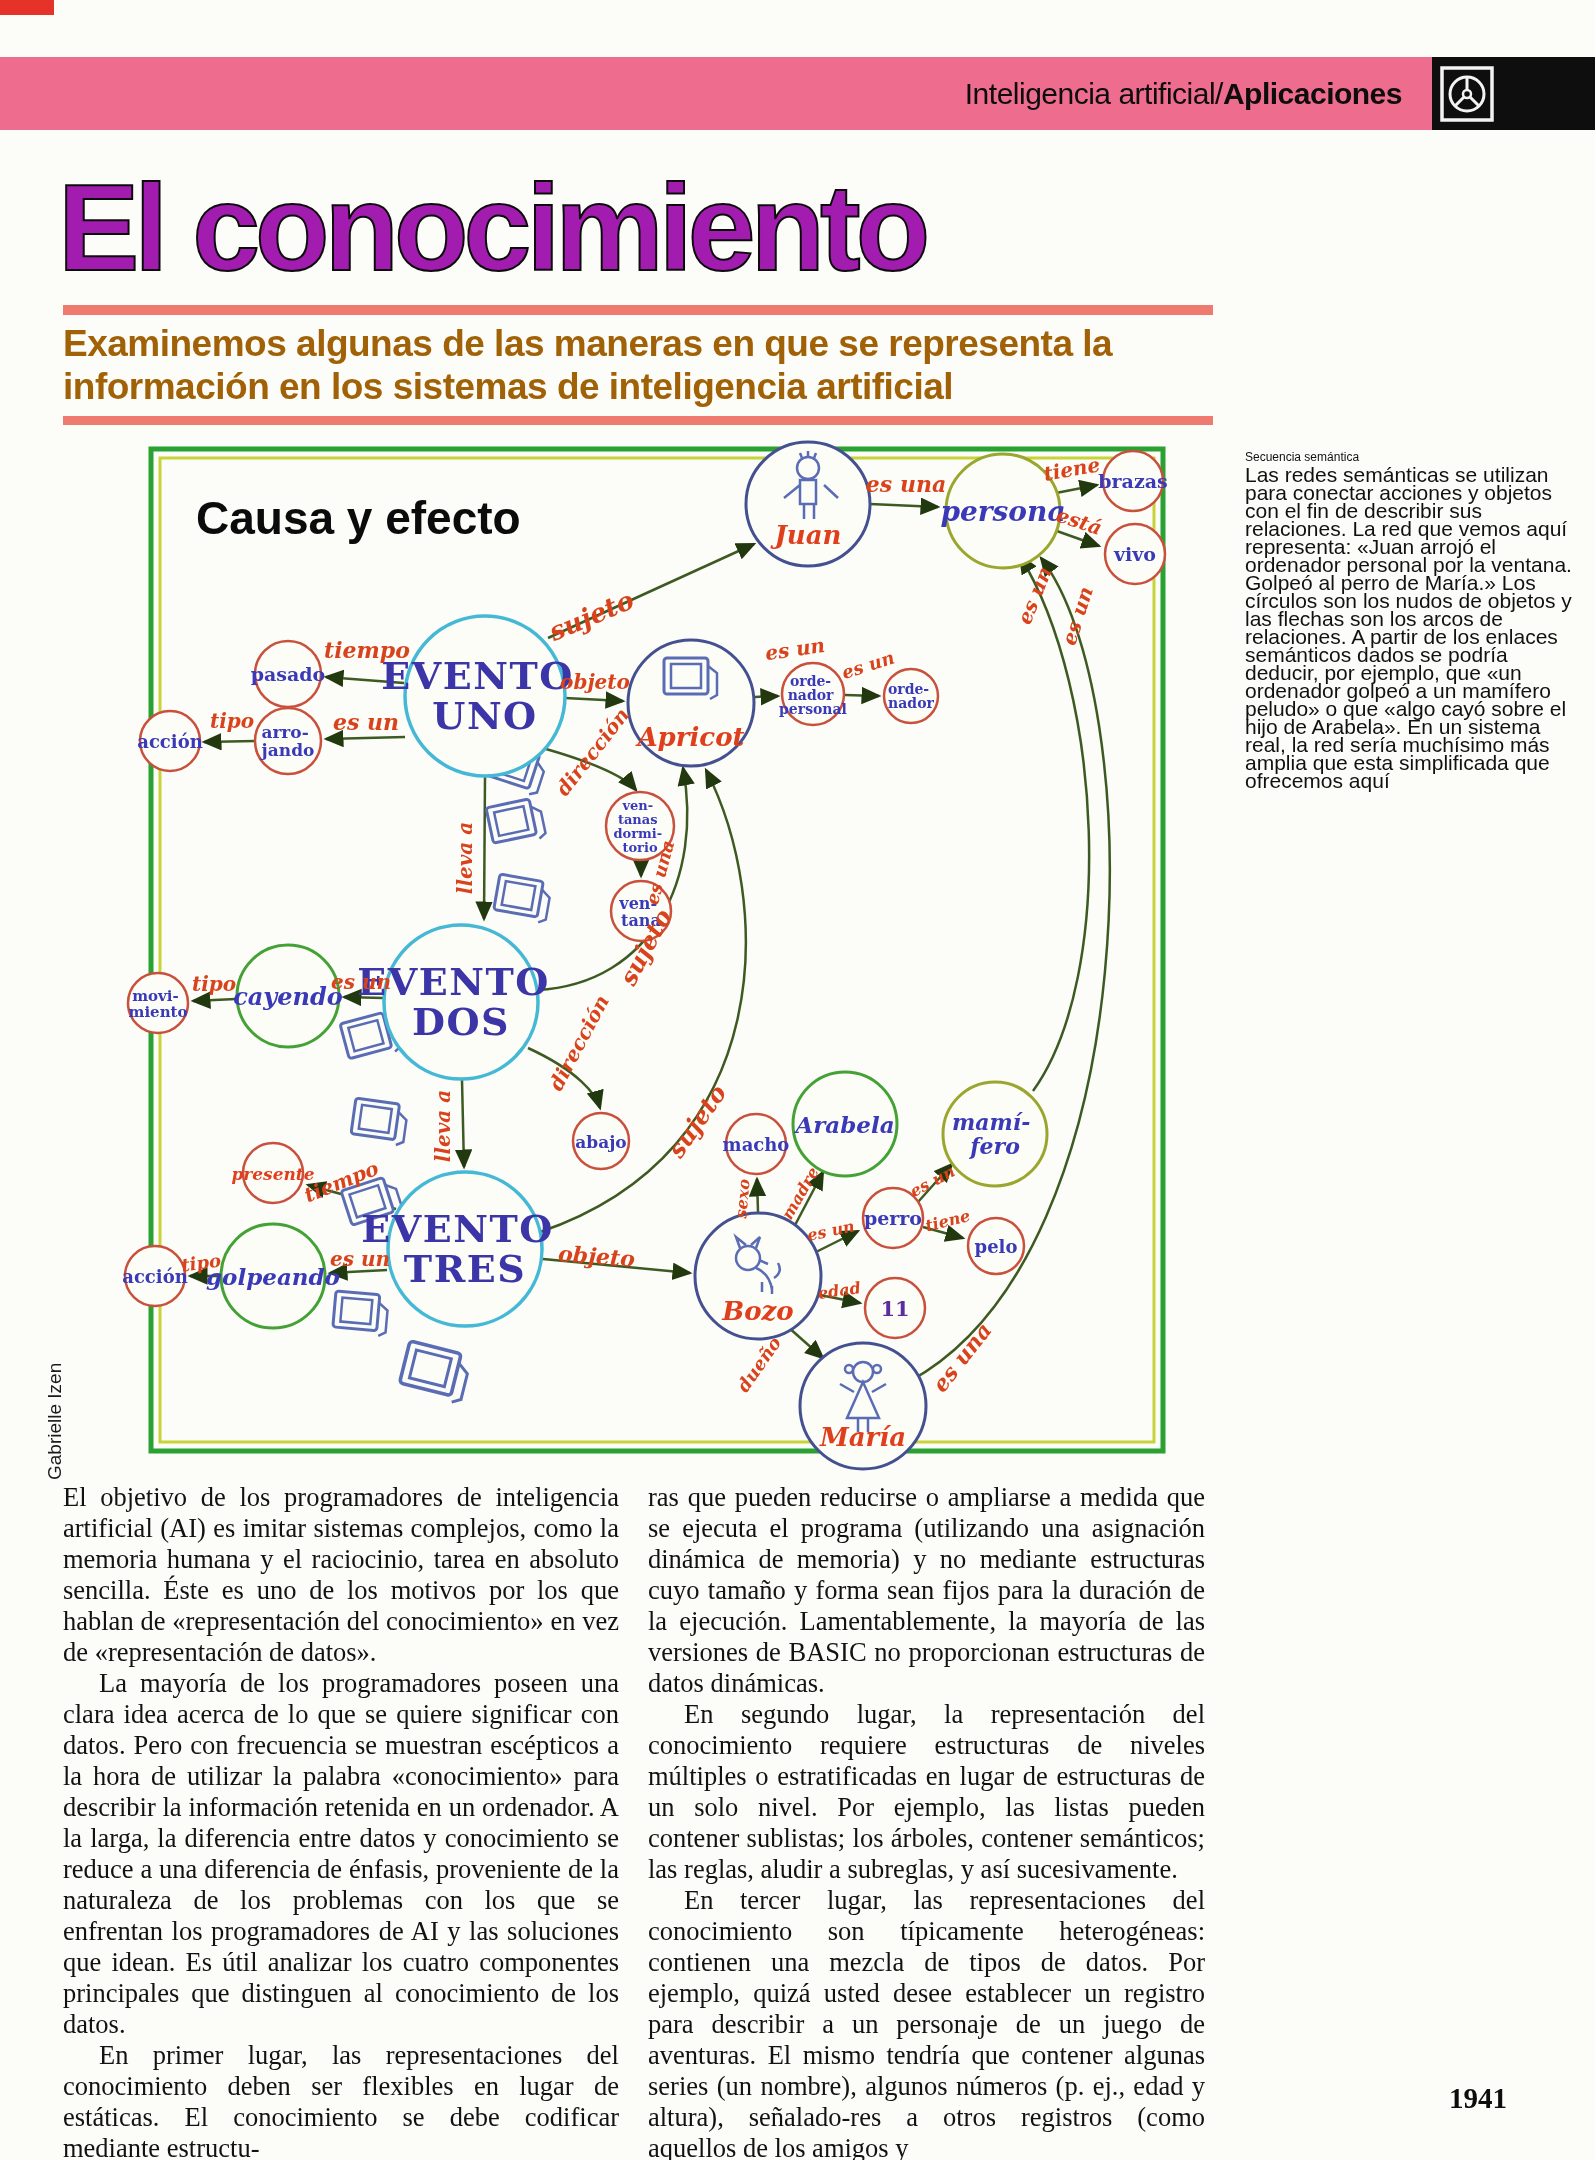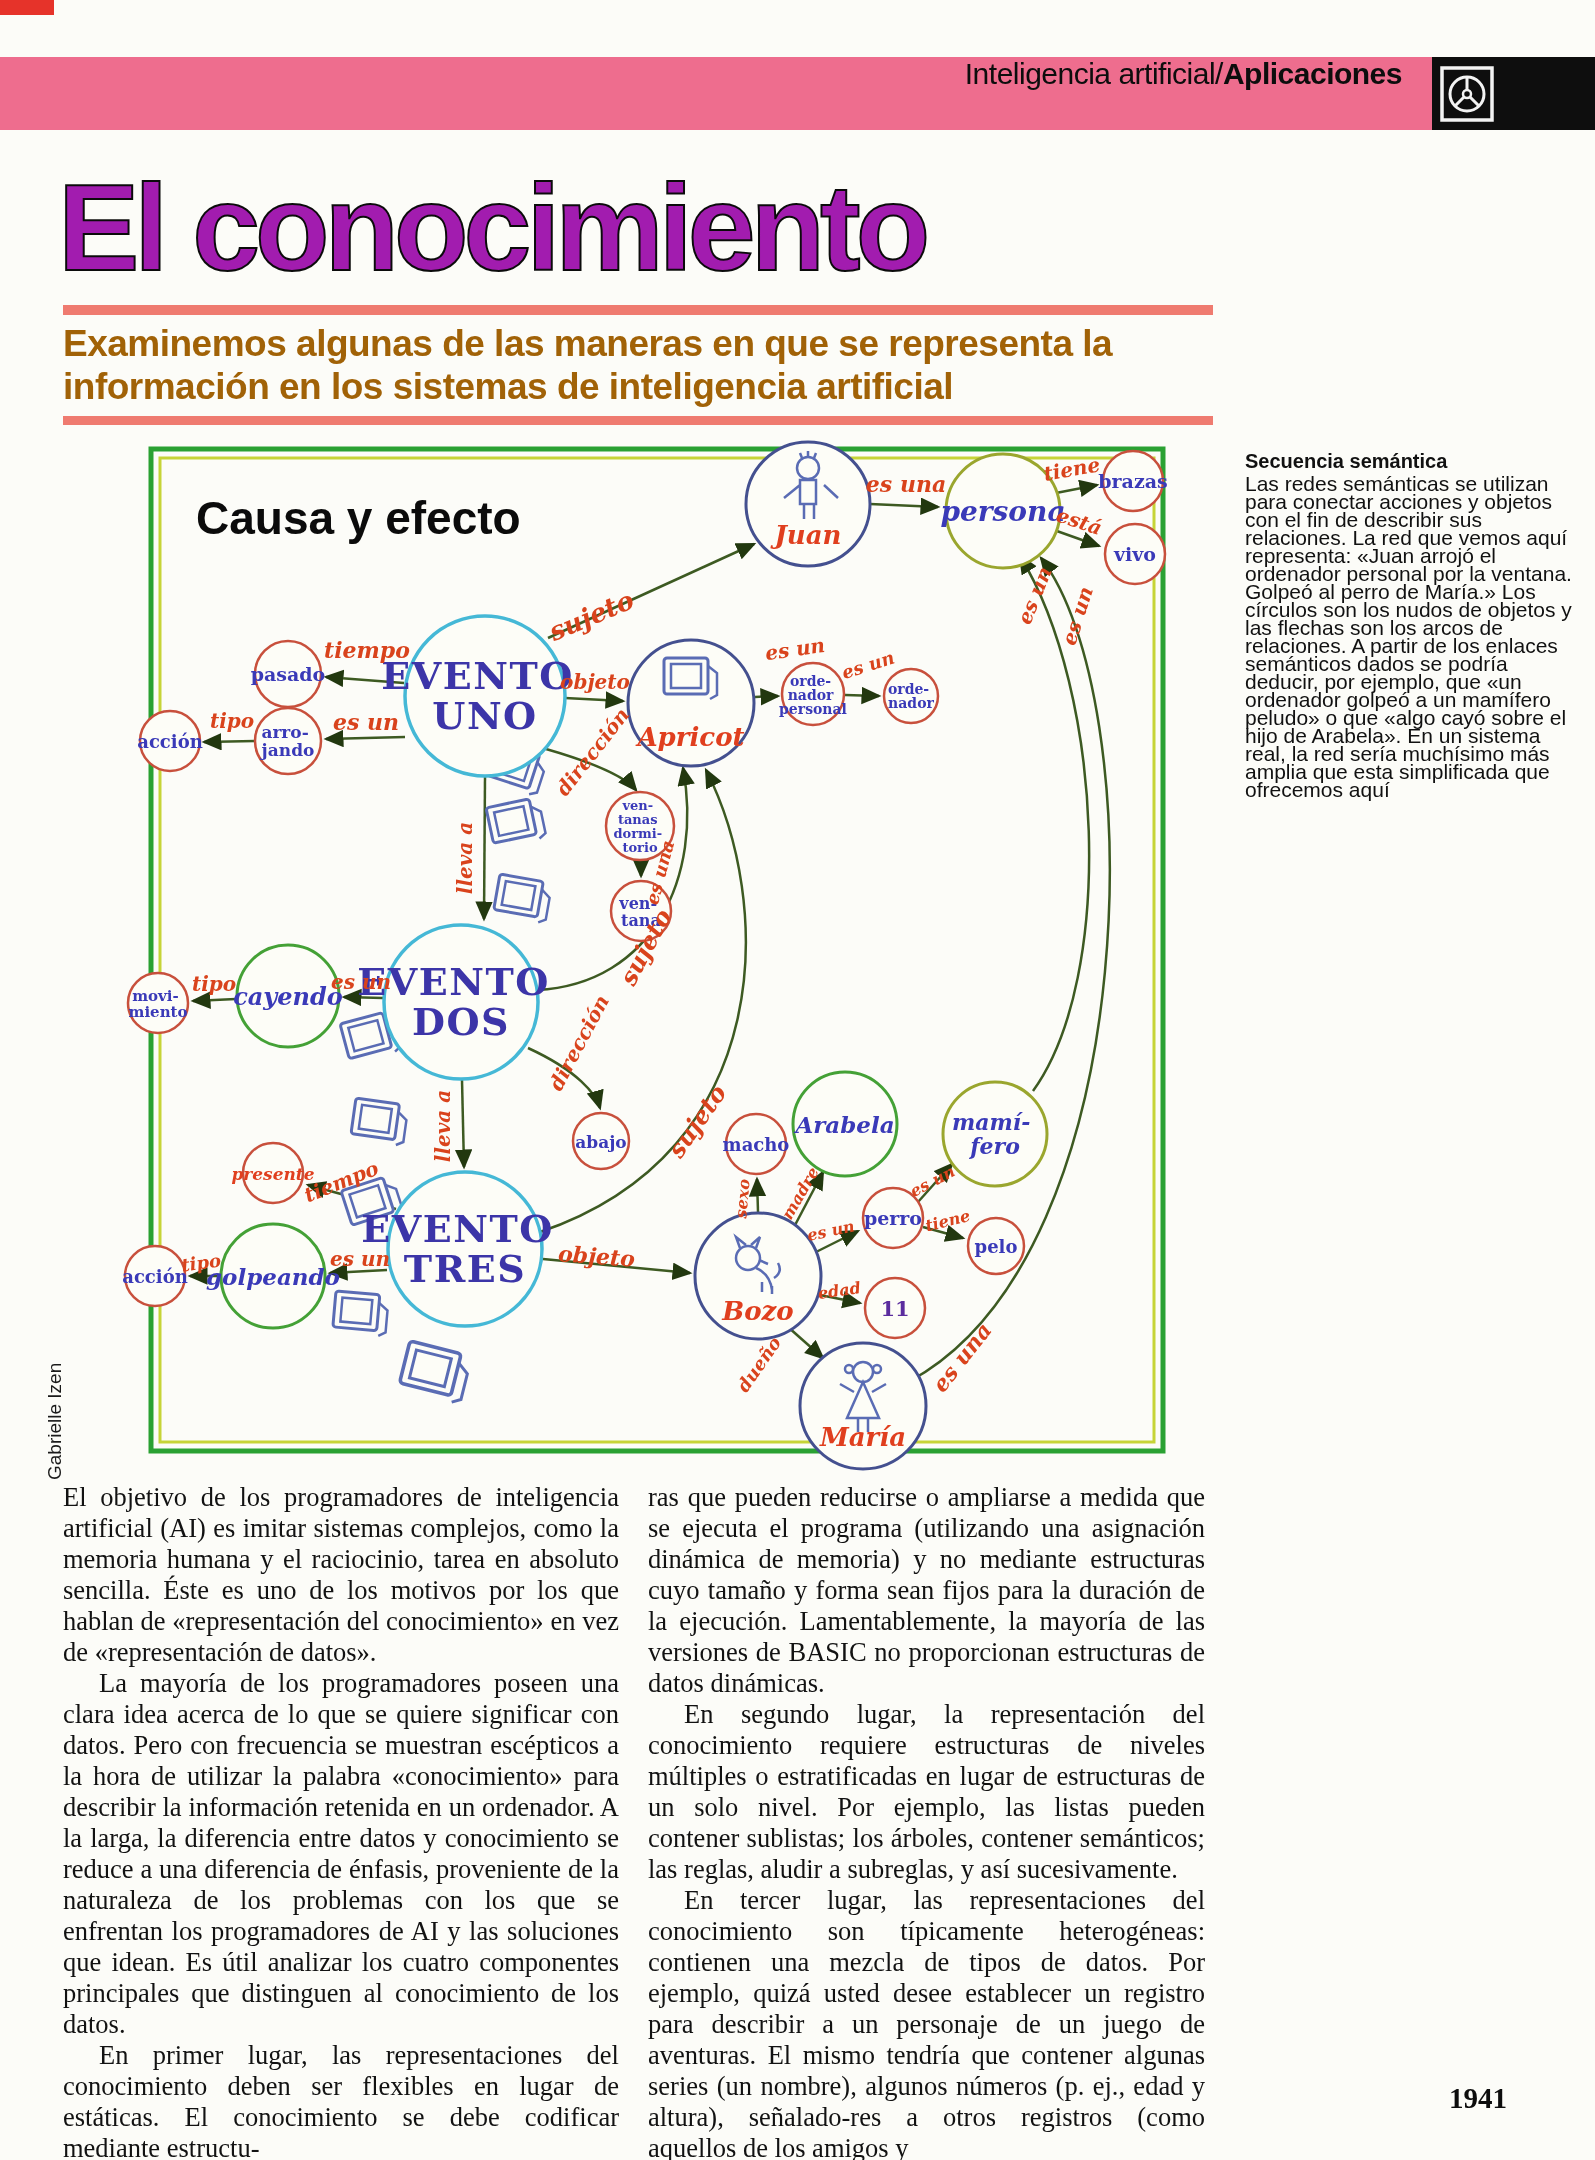--- a/index.html
+++ b/index.html
@@ -7,21 +7,21 @@
     position:relative;
     width:1595px;height:2160px;
     background:#fcfcf8;
     font-family:"Liberation Sans",sans-serif;
     overflow:hidden;
   }
   .corner-mark{position:absolute;left:0;top:0;width:54px;height:15px;background:#e6332a;}
   .pink-bar{
     position:absolute;left:0;top:57px;width:1432px;height:73px;
     background:#ee6d8e;
-    display:flex;align-items:flex-start;justify-content:flex-end;
+    display:flex;align-items:center;justify-content:flex-end;
     padding-right:30px;box-sizing:border-box;
   }
   .pink-bar .sec{font-size:30px;color:#0d0d0d;letter-spacing:-0.5px;}
   .pink-bar .sec b{font-weight:bold;}
   .logo-box{
     position:absolute;left:1432px;top:57px;width:163px;height:73px;
     background:#0e0e0e;display:flex;align-items:center;
     padding-left:7px;box-sizing:border-box;
   }
   .page-title{
@@ -33,21 +33,21 @@
   .rule{position:absolute;left:63px;width:1150px;background:#ef7b70;}
   .rule-top{top:305px;height:10px;}
   .rule-bottom{top:416px;height:9px;}
   .subtitle{
     position:absolute;left:63px;top:322px;width:1160px;
     font-size:37px;font-weight:bold;color:#a16207;line-height:1.17;
     letter-spacing:-0.5px;
   }
   .figure-svg{position:absolute;left:148px;top:446px;overflow:visible;}
   .sidebar{position:absolute;left:1245px;top:450px;width:332px;color:#111;}
-  .sidebar h3{margin:0 0 2px 0;font-size:20px;font-weight:bold;}
+  .sidebar h3{margin:0 0 2px 0;font-size:12px;font-weight:normal;}
   .sidebar p{margin:0;font-size:21px;line-height:18px;}
   .credit{
     position:absolute;left:44px;top:1480px;width:250px;
     transform:rotate(-90deg);transform-origin:0 0;
     font-size:19px;color:#1a1a1a;
   }
   .col{position:absolute;top:1482px;font-family:"Liberation Serif",serif;
     font-size:26.5px;line-height:31px;color:#121212;text-align:justify;}
   .col-1{left:63px;width:556px;}
   .col-2{left:648px;width:557px;}

